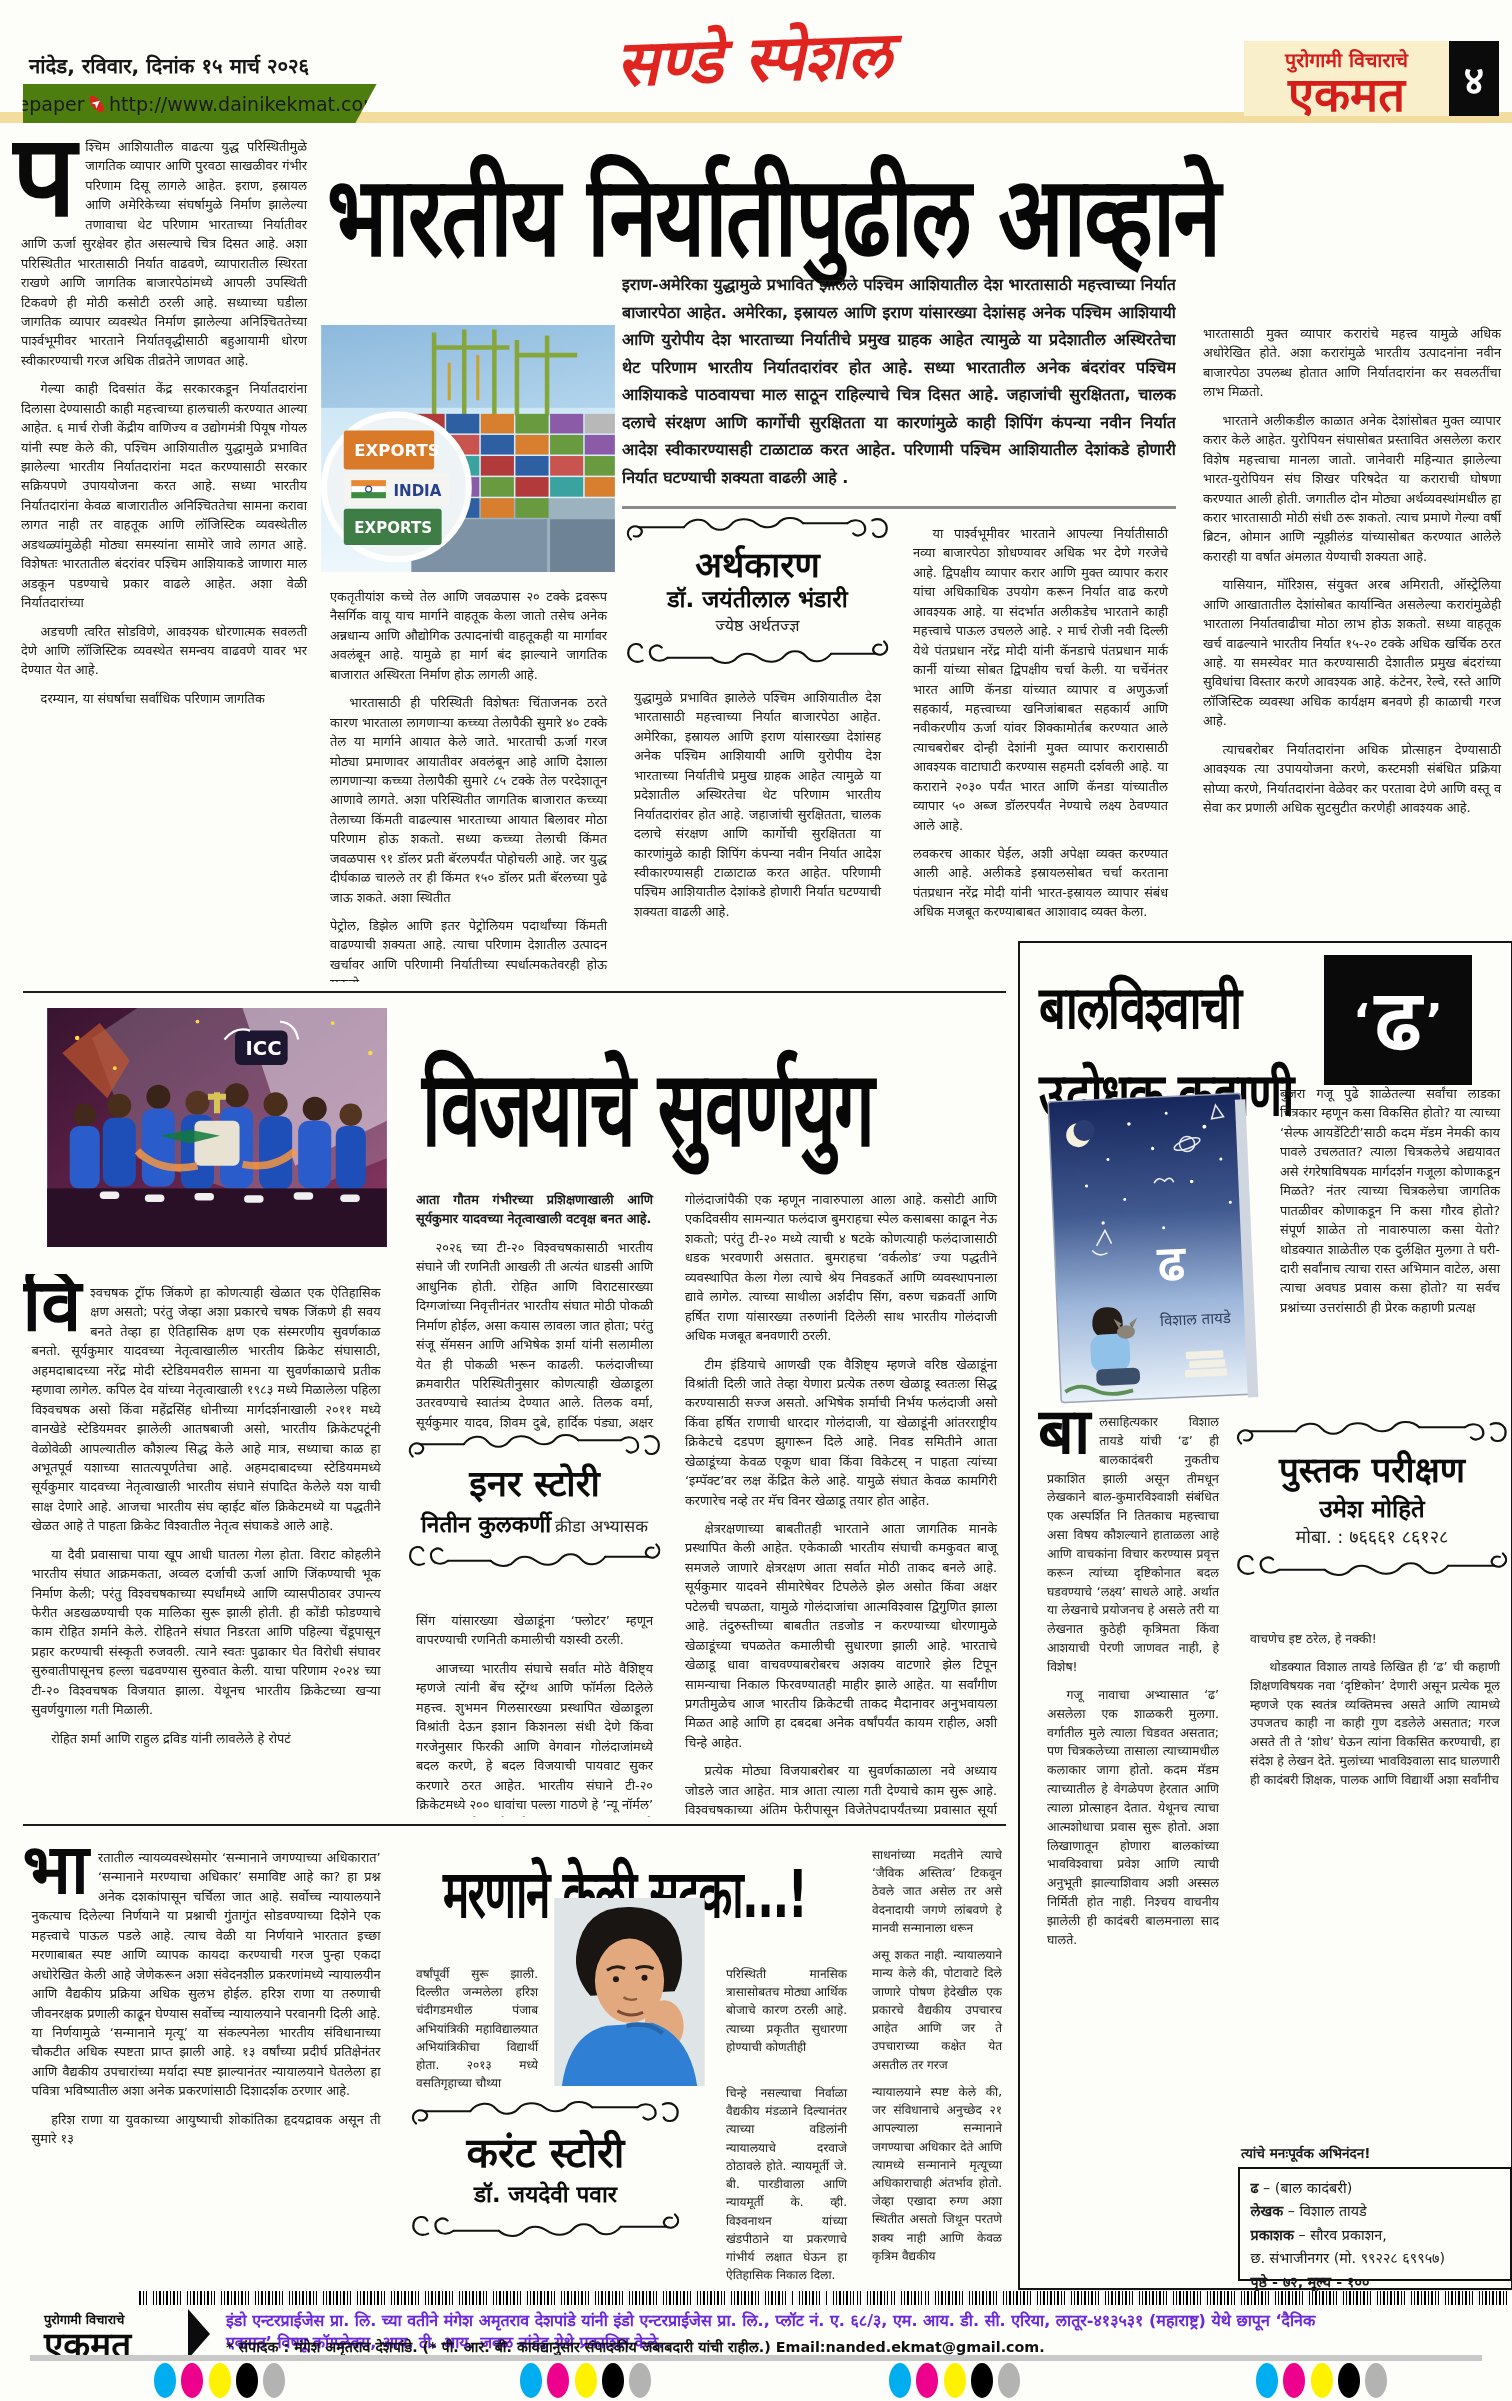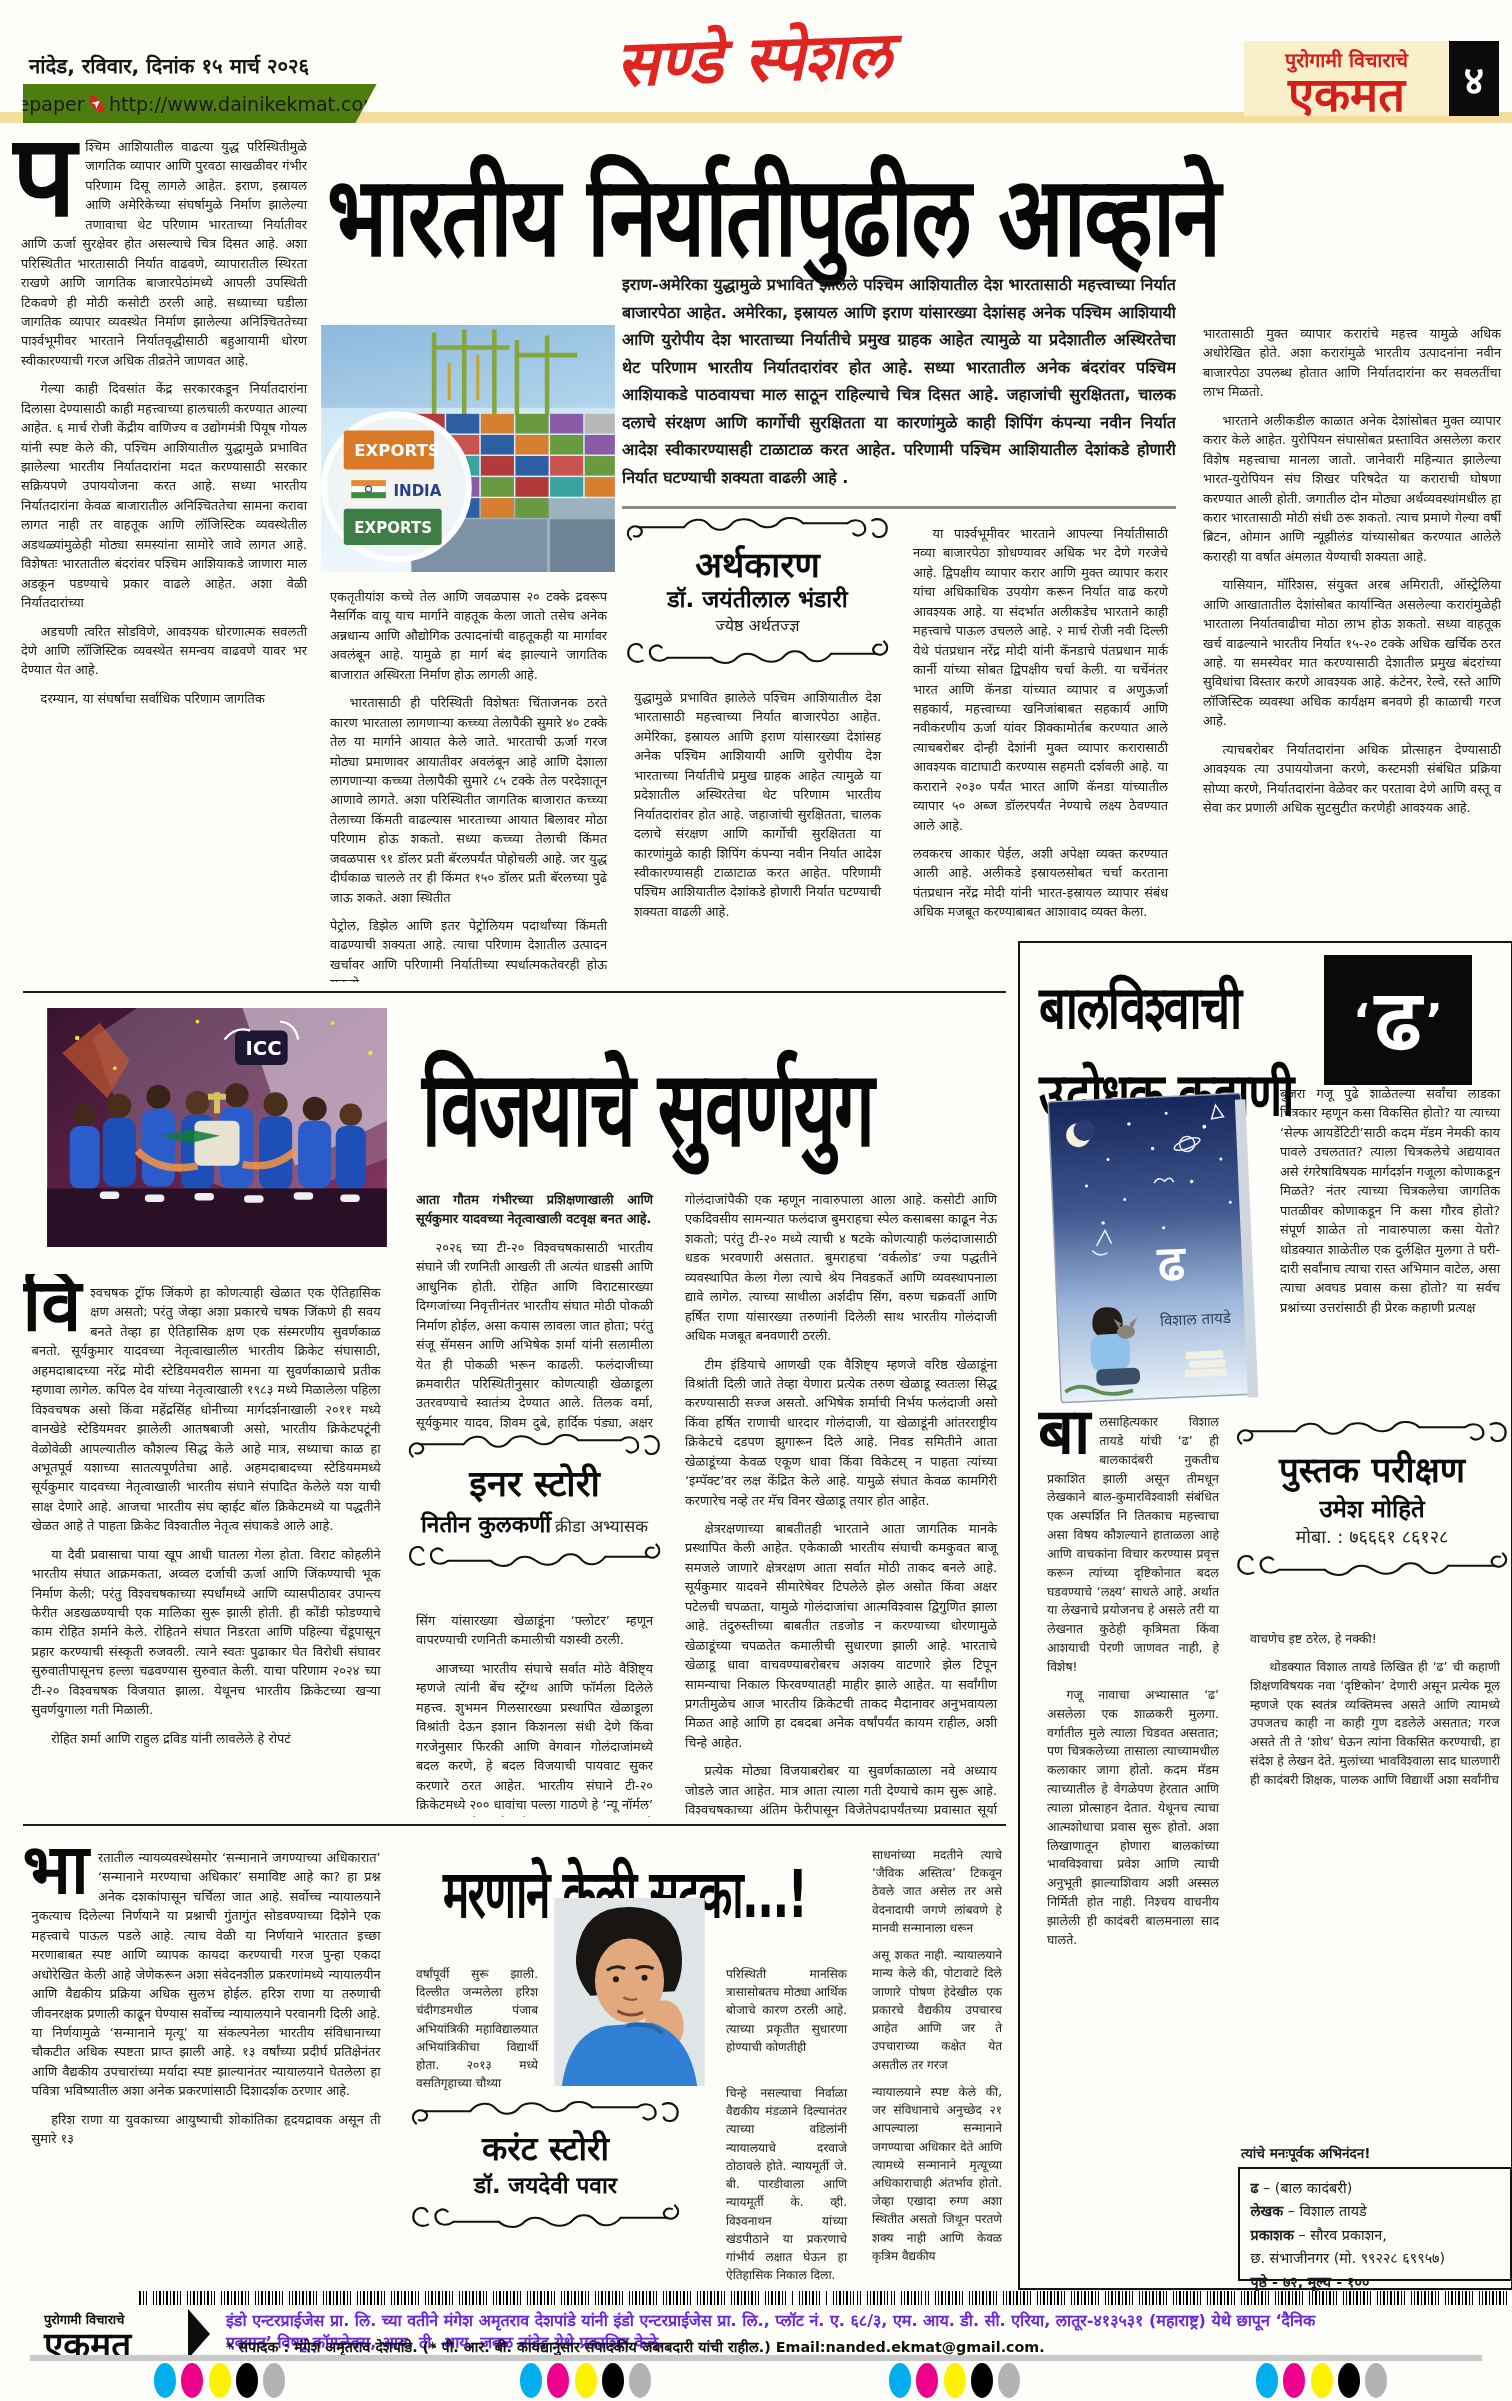--- a/index.html
+++ b/index.html
@@ -339,21 +339,21 @@
     <div class="flourish"><svg viewBox="0 0 360 44" preserveAspectRatio="none">
           <g fill="none" stroke="#121212" stroke-width="3" stroke-linecap="round">
             <path d="M8 36 C-2 26 8 12 19 18 C27 23 21 34 12 31"></path>
             <path d="M19 18 L80 18"></path>
             <path d="M80 18 C90 4 106 4 114 14 C122 24 136 24 144 14 C152 4 168 4 178 12 C188 20 200 20 208 12 C216 2 232 2 242 12"></path>
             <path d="M242 12 L302 12"></path>
             <path d="M302 12 C312 4 324 8 326 18 C328 28 316 34 310 27"></path>
             <path d="M336 8 C348 2 358 12 355 24 C352 34 340 35 337 27"></path>
           </g>
         </svg></div>
-    <div class="t" style="font-size:33px;line-height:1.2;">करंट स्टोरी</div>
+    <div class="t" style="font-size:41px;line-height:1.2;">करंट स्टोरी</div>
     <div class="a" style="font-size:22.6px;">डॉ. जयदेवी पवार</div>
     <div class="flourish flip"><svg viewBox="0 0 360 44" preserveAspectRatio="none">
           <g fill="none" stroke="#121212" stroke-width="3" stroke-linecap="round">
             <path d="M8 36 C-2 26 8 12 19 18 C27 23 21 34 12 31"></path>
             <path d="M19 18 L80 18"></path>
             <path d="M80 18 C90 4 106 4 114 14 C122 24 136 24 144 14 C152 4 168 4 178 12 C188 20 200 20 208 12 C216 2 232 2 242 12"></path>
             <path d="M242 12 L302 12"></path>
             <path d="M302 12 C312 4 324 8 326 18 C328 28 316 34 310 27"></path>
             <path d="M336 8 C348 2 358 12 355 24 C352 34 340 35 337 27"></path>
           </g>

